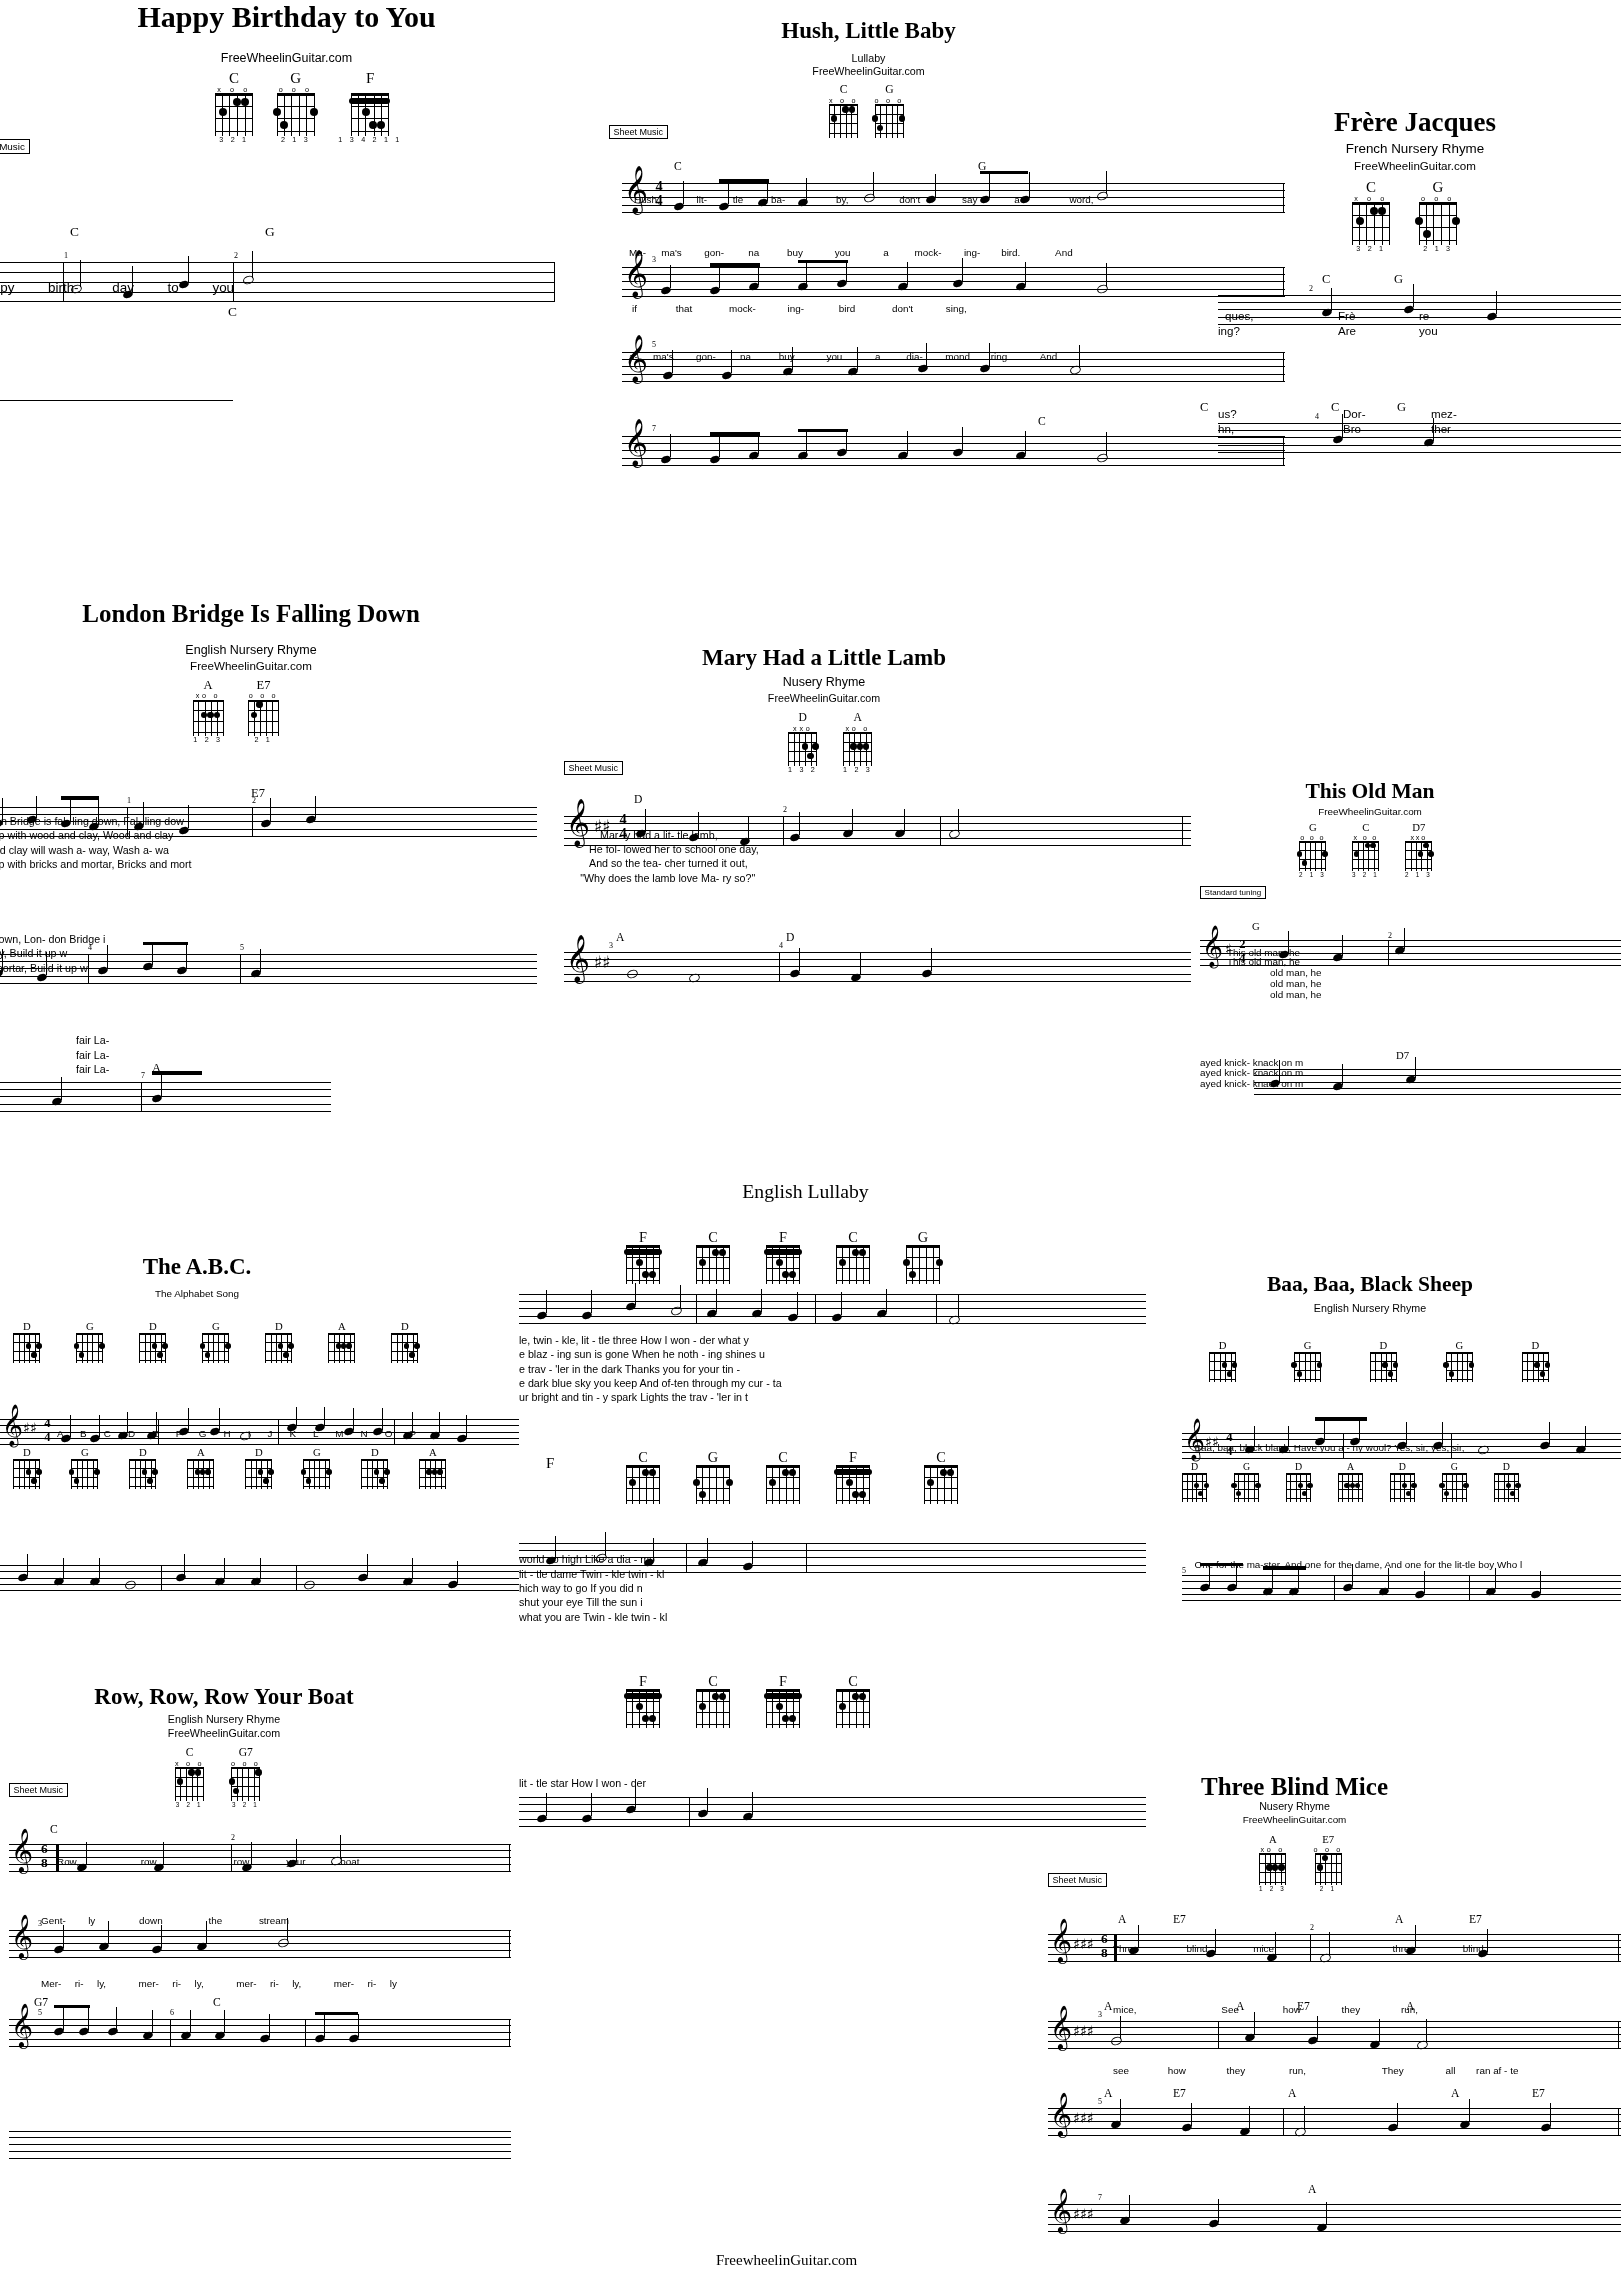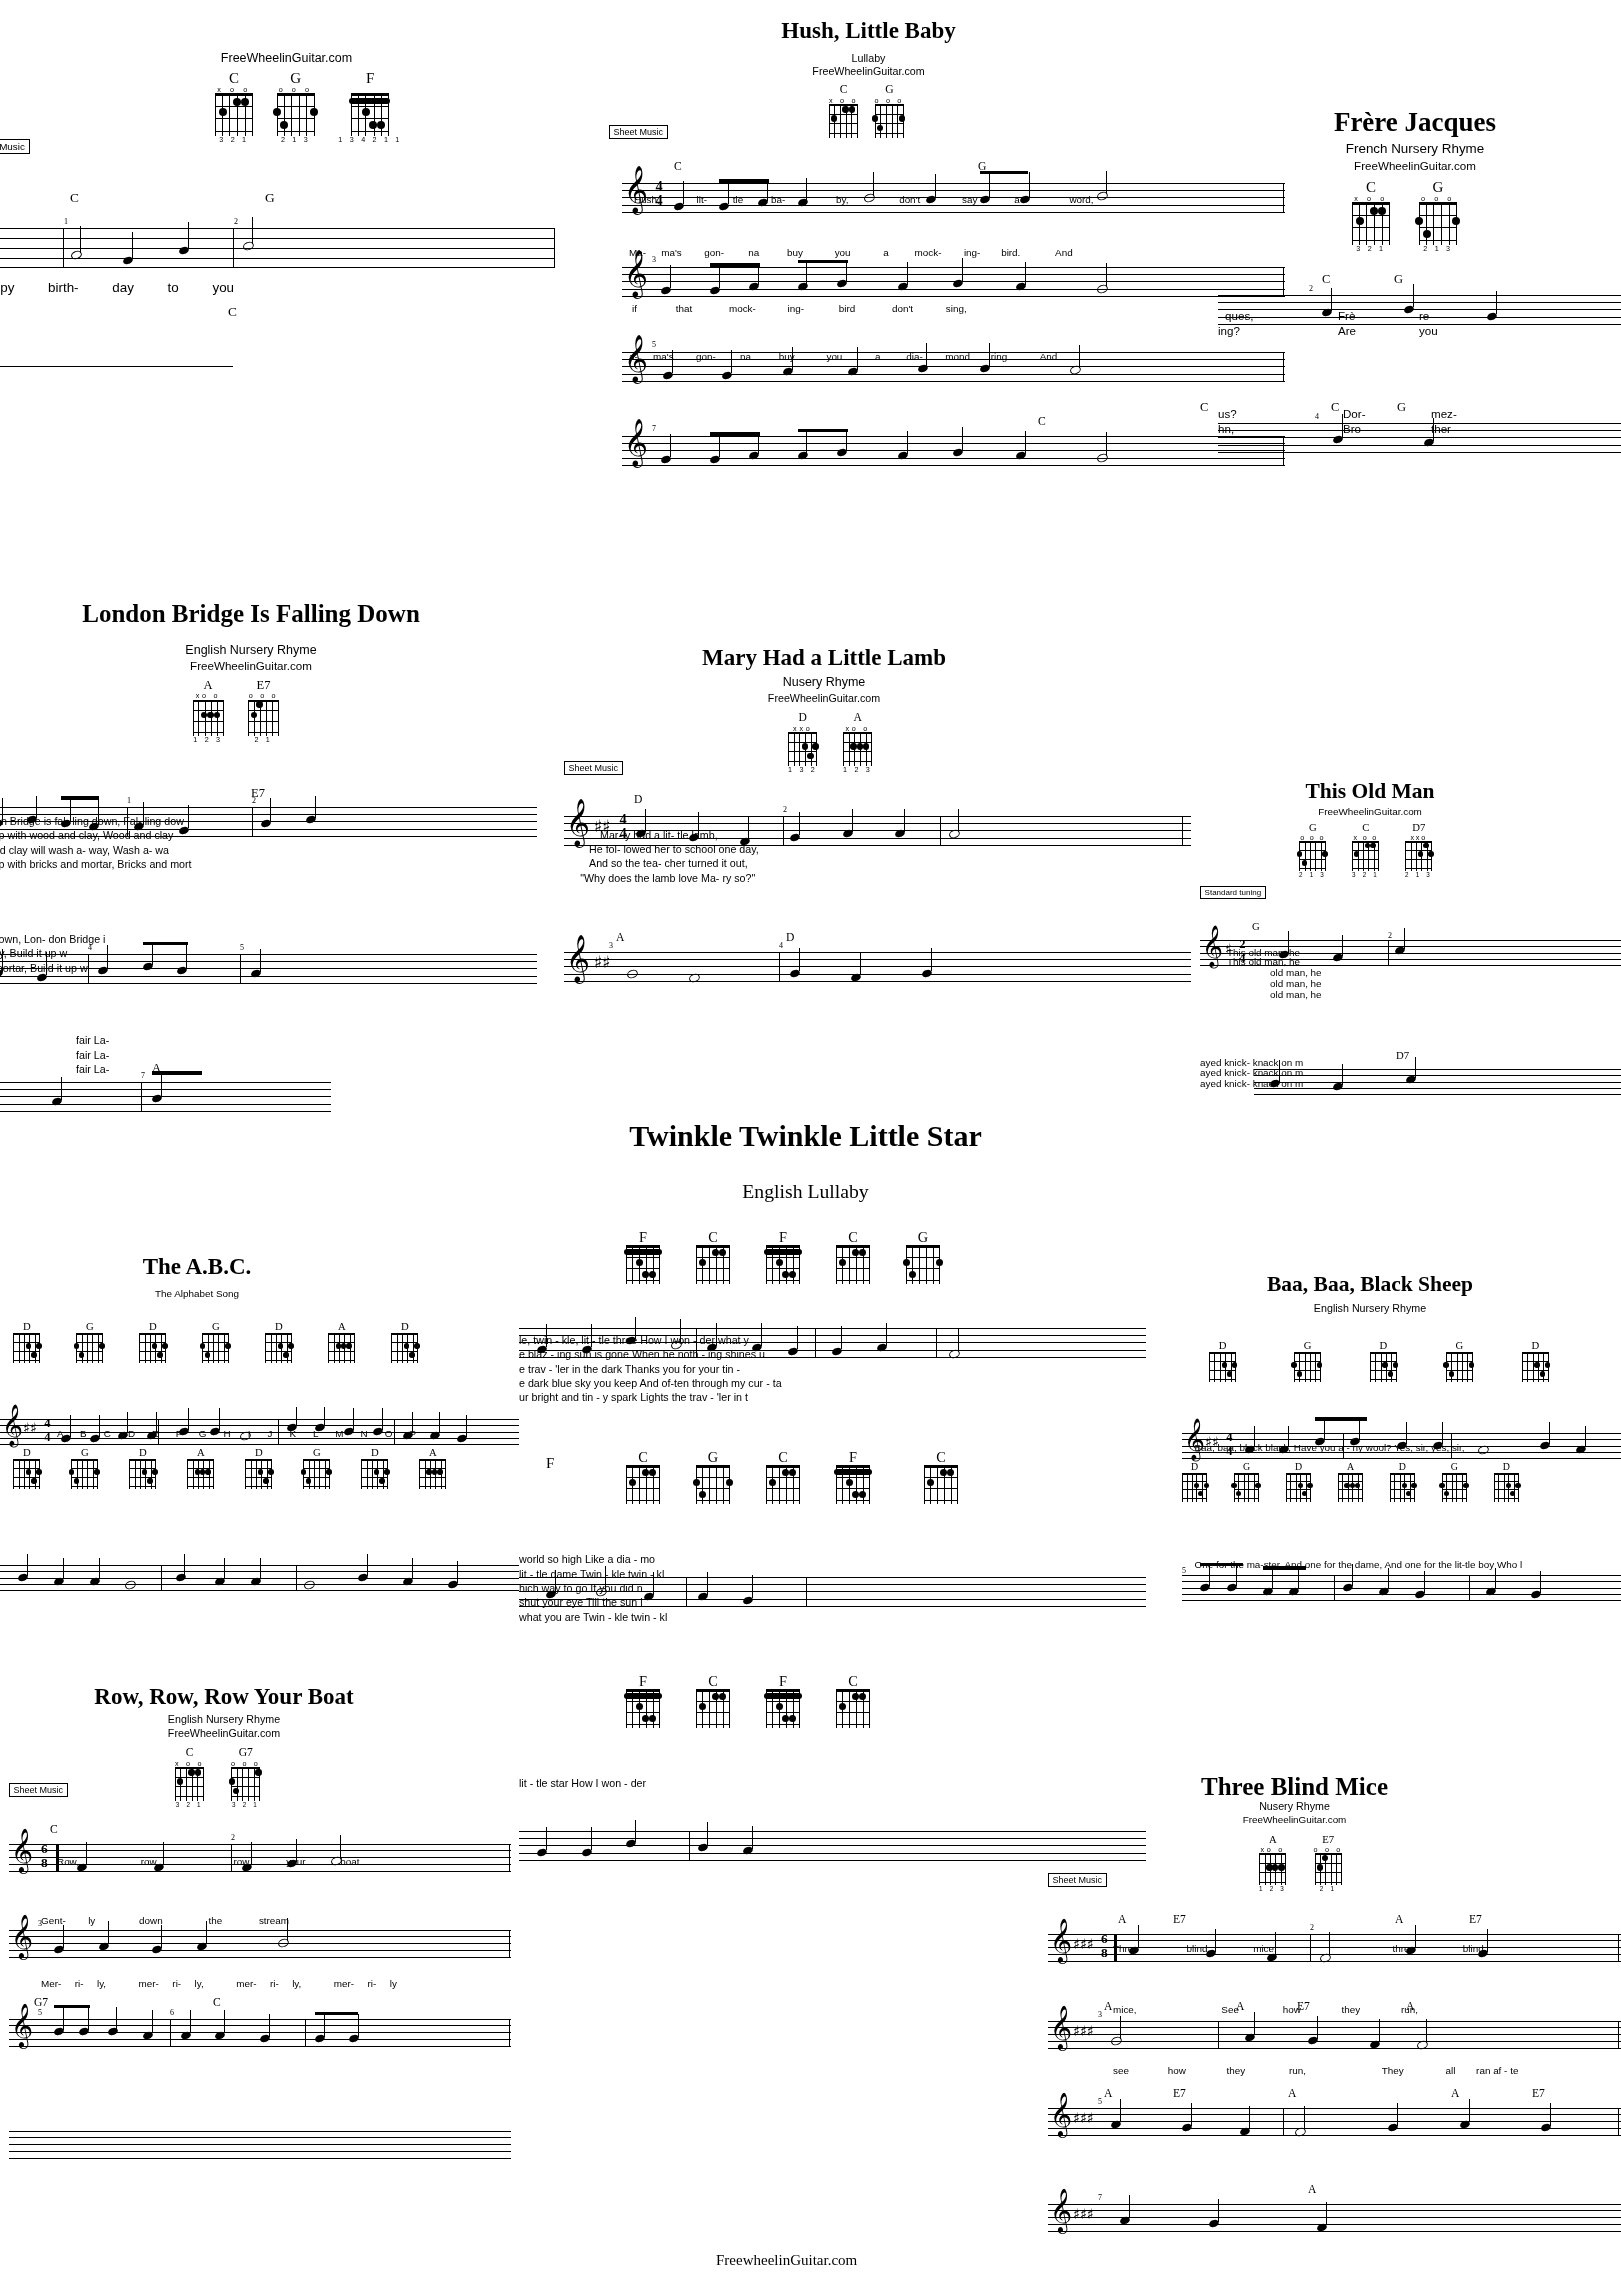--- a/index.html
+++ b/index.html
@@ -37,20 +37,21 @@
   .head.open{background:transparent;border:1.8px solid #000;width:9px;height:6.3px;}
   .stem{position:absolute;width:1.3px;background:#000;height:27px;}
   .beam{position:absolute;height:3.6px;background:#000;}
   .ks{position:absolute;font-family:"DejaVu Sans",sans-serif;font-size:17px;line-height:17px;}
   .footer{position:absolute;font-family:"Liberation Serif",serif;}
 </style>
 </head>
 <body>
 
 <div class="sheet" style="left:0px;top:0px;width:573px;height:573px;">
+  <div class="title" style="left:0;top:19.7px;width:573px;font-size:30px;">Happy Birthday to You</div>
   <div class="site" style="position:absolute;left:0;top:51px;width:573px;font-size:12.5px;">FreeWheelinGuitar.com</div>
 
   <div style="position:absolute;left:215px;top:70px;">
     <div class="chordbox" style="margin-right:19.7px;">
       <div class="chordname">C</div>
       <div class="chordmark">x o    o</div>
       <div class="grid">
         <div class="nut"></div>
         <div class="vline" style="left:0"></div>
           <div class="vline" style="left:7.2px"></div>
@@ -795,21 +796,20 @@
       <div class="stem" style="left:88px;top:-5.4px;height:21.5px;"></div>
     <div class="head" style="left:152px;top:7.2px"></div>
       <div class="stem" style="left:161px;top:-12.5px;height:21.5px;"></div>
   </div>
   <div class="lyricrow" style="left:0px;top:278px;font-size:9.9px;">ayed      knick-      knack      on      m</div>
   <div class="lyricrow" style="left:0px;top:288px;font-size:9.9px;">ayed      knick-      knack      on      m</div>
   <div class="lyricrow" style="left:0px;top:299px;font-size:9.9px;">ayed      knick-      knack      on      m</div>
 </div>
 
 <div class="sheet" style="left:519px;top:1119px;width:627px;height:1075px;">
-  <div class="title" style="left:0;top:21.5px;width:573px;font-size:30px;">Twinkle Twinkle Little Star</div>
   <div class="sub" style="position:absolute;left:0;top:61px;width:573px;font-size:19.7px;font-family:'Liberation Serif',serif;">English Lullaby</div>
 
   <div style="position:absolute;left:107px;top:111px;">
     <div class="chordbox" style="margin-right:32px;">
       <div class="chordname" style="font-size:14.3px;line-height:15px;">F</div>
       <div class="grid" style="width:34px;height:39px;">
         <div class="nut"></div>
         <div class="vline" style="left:0"></div>
           <div class="vline" style="left:6.3px"></div>
           <div class="vline" style="left:13.4px"></div>

